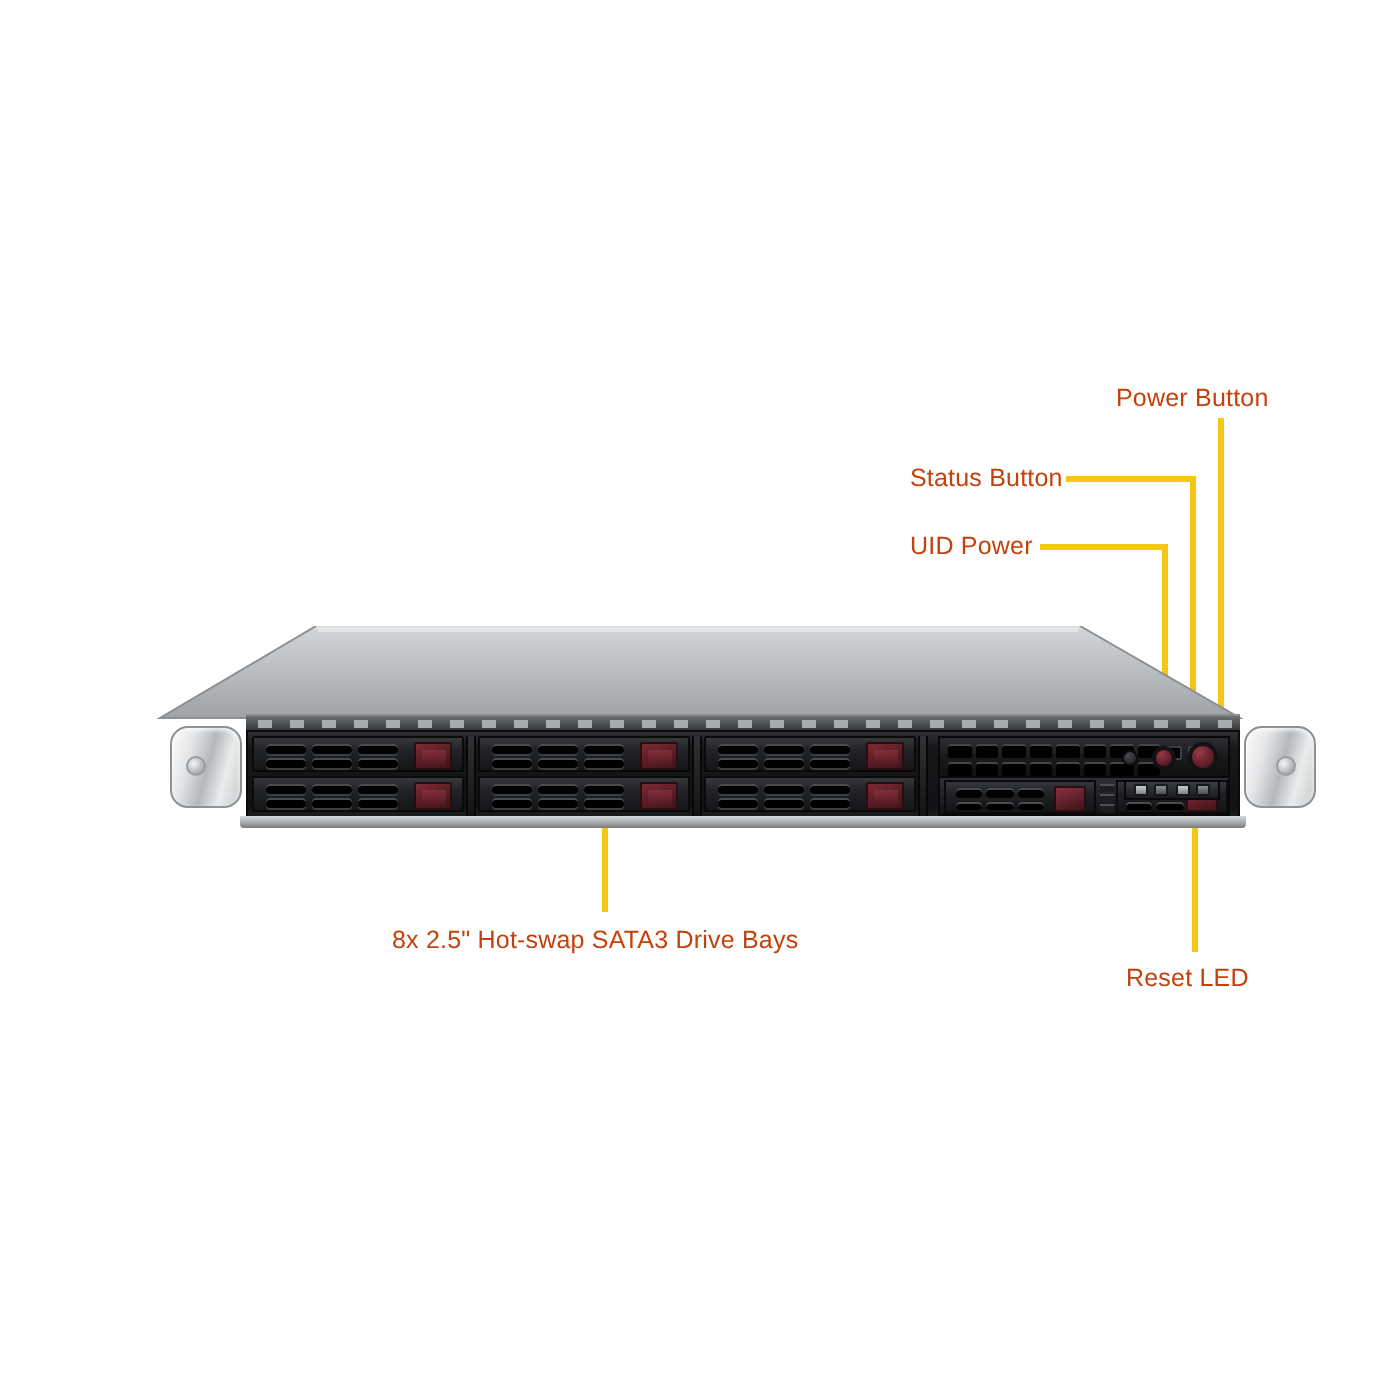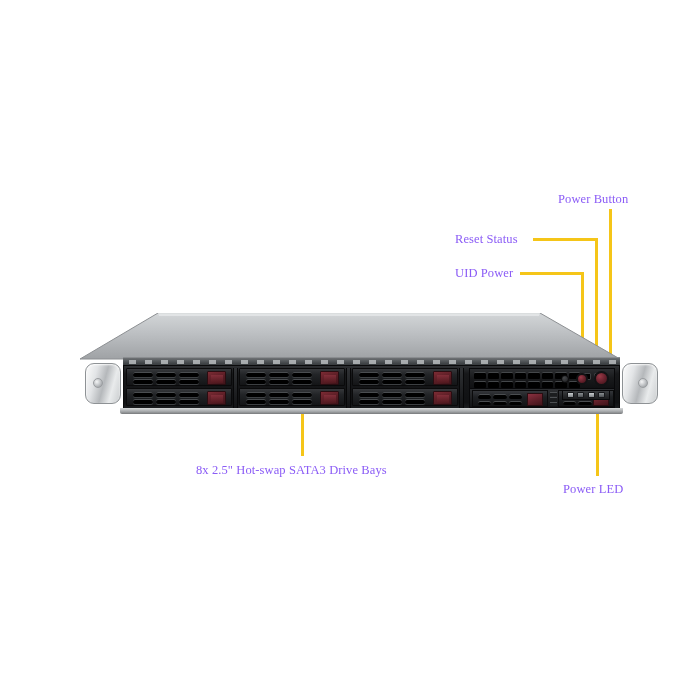--- a/index.html
+++ b/index.html
@@ -8,23 +8,23 @@
     background:#ffffff;
     font-family:"Liberation Sans", sans-serif;
     overflow:hidden;
     position:relative;
   }
   #stage{position:absolute;inset:0;}
 
   
   .label{
     position:absolute;
-    font-family:Liberation Serif, serif;
+    font-family:Liberation Sans, sans-serif;
     font-size:12.5px;
-    color:#8b5cf6;
+    color:#c2410c;
     white-space:nowrap;
     letter-spacing:0.1px;
   }
   #lbl-power{left:558px;top:192px;}
   #lbl-reset{left:455px;top:232px;}
   #lbl-uid{left:455px;top:266px;}
   #lbl-status{left:563px;top:482px;}
   #lbl-bays{left:196px;top:463px;font-size:12.5px;}
 
   
@@ -278,23 +278,23 @@
     box-sizing:border-box;
   }
   #led-row .led.dim{background:linear-gradient(180deg,#8b8f92,#4d5053);}
 </style>
 </head>
 <body>
 
 <div id="stage">
 
   <div class="label" id="lbl-power">Power Button</div>
-  <div class="label" id="lbl-reset">Reset Status</div>
+  <div class="label" id="lbl-reset">Status Button</div>
   <div class="label" id="lbl-uid">UID Power</div>
-  <div class="label" id="lbl-status">Power LED</div>
+  <div class="label" id="lbl-status">Reset LED</div>
   <div class="label" id="lbl-bays">8x 2.5" Hot-swap SATA3 Drive Bays</div>
 
   <div class="lead lead-v" id="ld-power-v"></div>
   <div class="lead lead-h" id="ld-reset-h"></div>
   <div class="lead lead-v" id="ld-reset-v"></div>
   <div class="lead lead-h" id="ld-uid-h"></div>
   <div class="lead lead-v" id="ld-uid-v"></div>
   <div class="lead lead-v" id="ld-status-v"></div>
   <div class="lead lead-v" id="ld-bays-v"></div>
 

